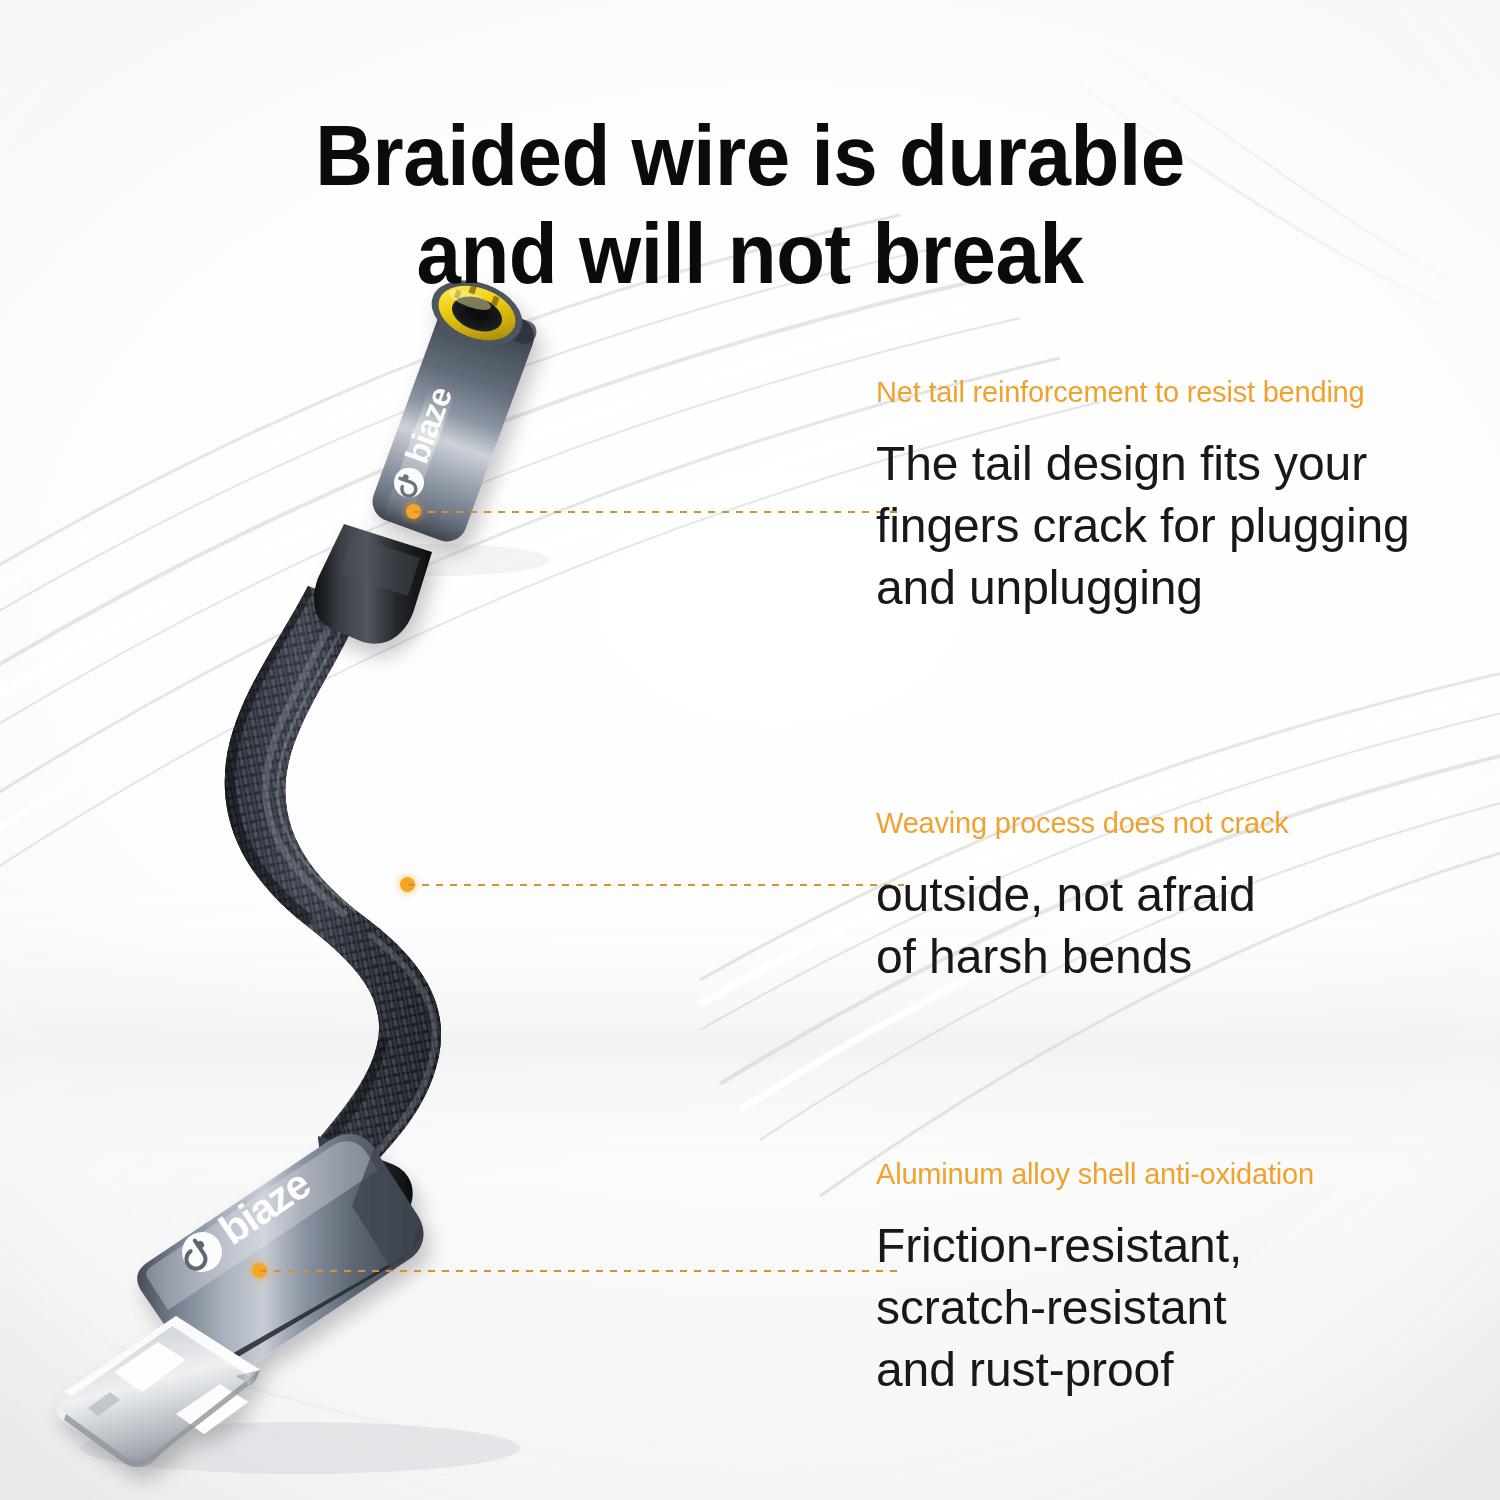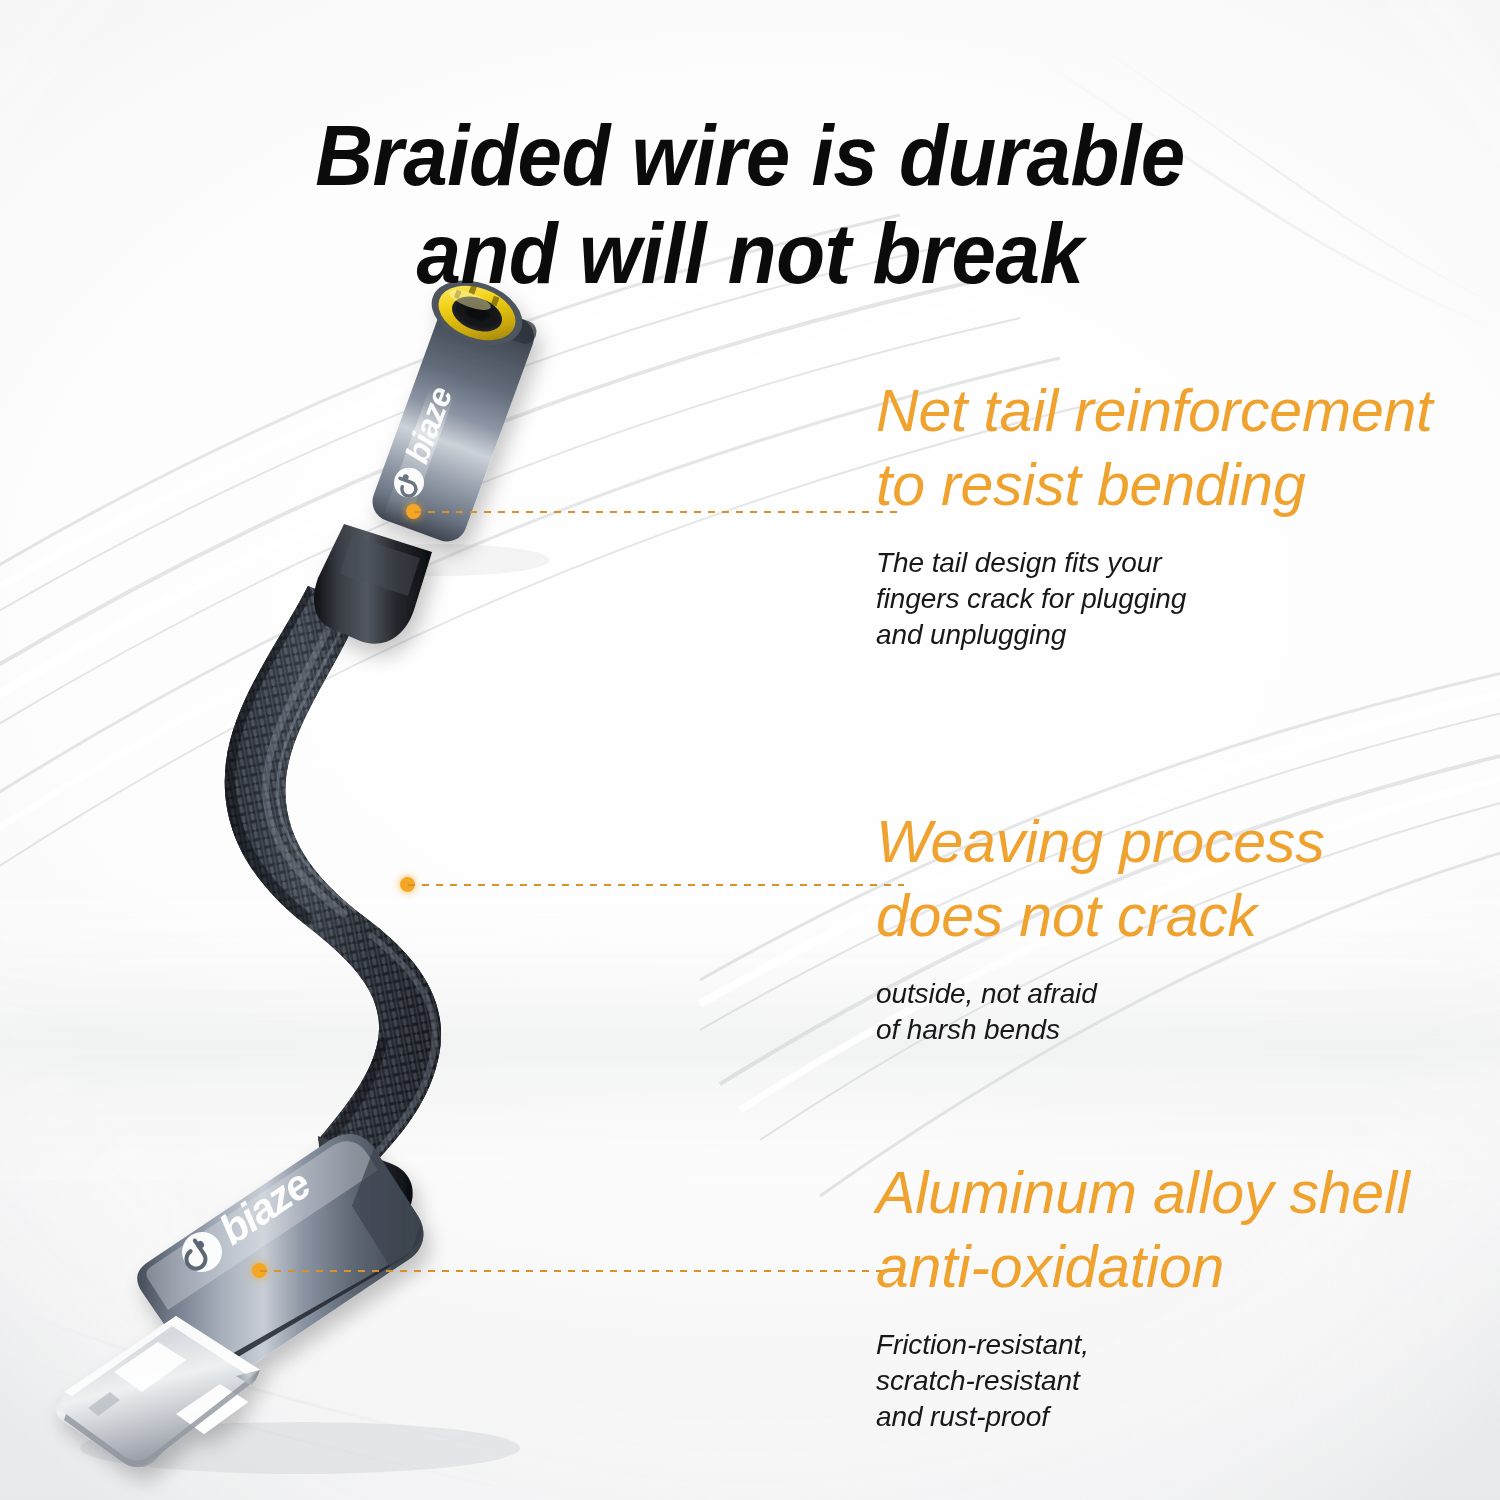--- a/index.html
+++ b/index.html
@@ -7,21 +7,20 @@
     padding: 0;
     background: #ffffff;
   }
   #page {
     position: relative;
     width: 1500px;
     height: 1500px;
     overflow: hidden;
     background: #fdfdfd;
     font-family: "Liberation Sans", sans-serif;
-    font-style: italic;
   }
 
   
   .bg-layer {
     position: absolute;
     inset: 0;
     pointer-events: none;
   }
   .bg-base {
     background:
@@ -51,29 +50,29 @@
     width: 570px;
     left: 876px;
   }
   .f1 { top: 374px; }
   .f2 { top: 757px; margin-top: 48px; }
   .f3 { top: 1156px; }
 
   .feature h3 {
     margin: 0;
     color: #efa22e;
-    font-size: 59px;
+    font-size: 29px;
     font-weight: 400;
     line-height: 1.26;
     letter-spacing: -0.2px;
   }
   .feature p {
     margin: 22px 0 0 0;
     color: #18181a;
-    font-size: 28px;
+    font-size: 48px;
     font-weight: 400;
     line-height: 1.30;
     letter-spacing: -0.1px;
   }
   .feature p span { display: block; }
 
   
   .leader {
     position: absolute;
     height: 3px;

